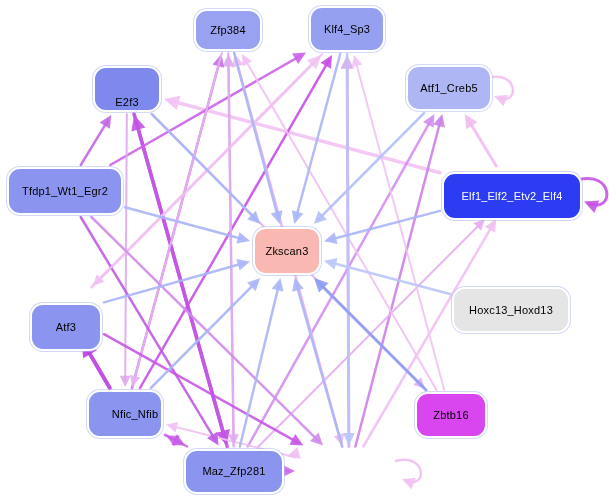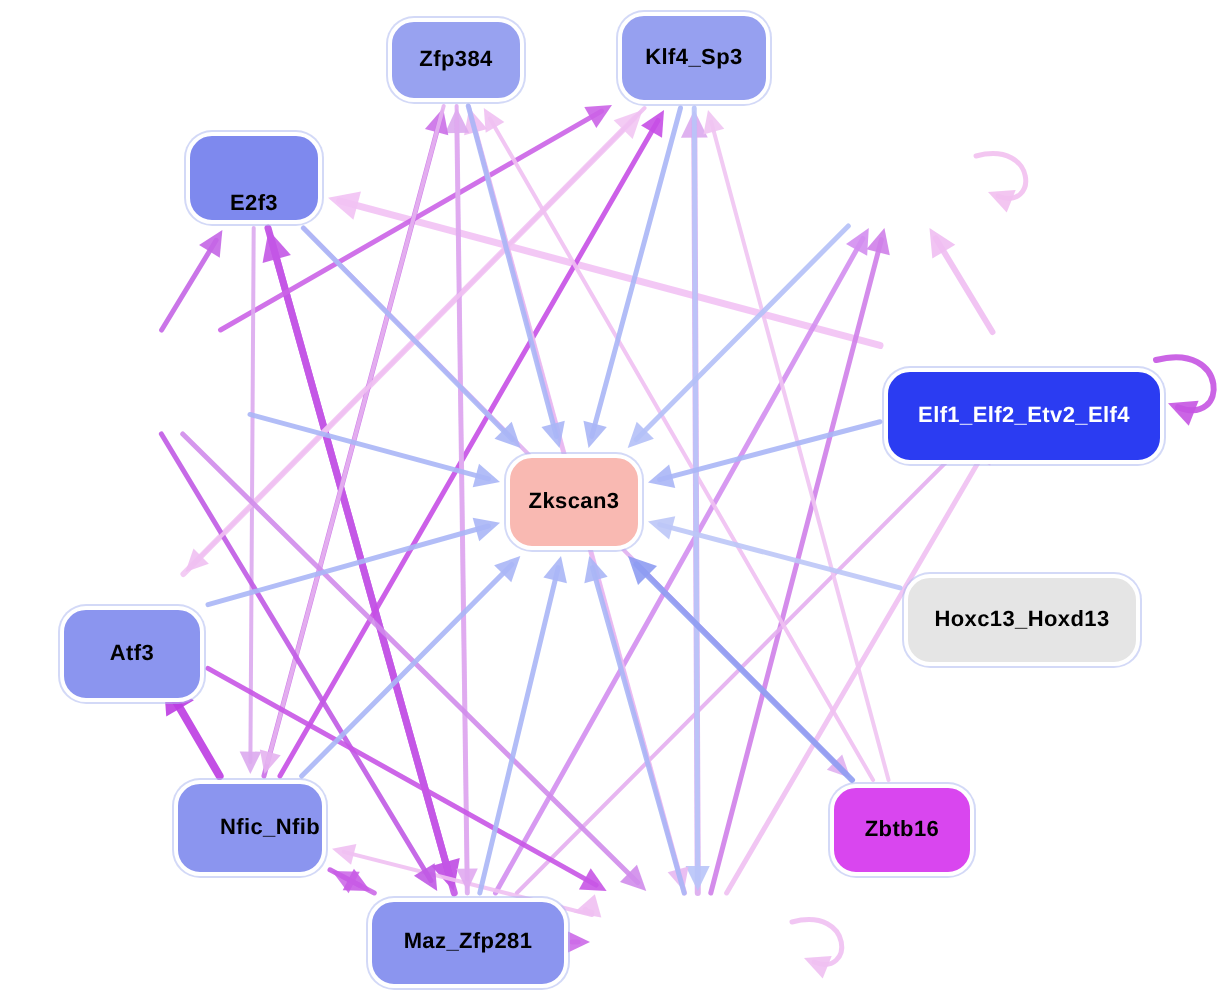--- a/index.html
+++ b/index.html
@@ -19,21 +19,20 @@
     box-shadow: 0 0 0 1px rgba(175,185,240,0.55);
     box-sizing: border-box;
     cursor: pointer;
     user-select: none;
   }
   .node-label {
     font-size: 11px;
     color: #000000;
     white-space: nowrap;
     letter-spacing: 0.2px;
-    font-weight: bold;
   }
 </style>
 </head>
 <body>
 
 <div id="graph-container">
   <svg id="edges-layer" width="609" height="504" viewBox="0 0 609 504" xmlns="http://www.w3.org/2000/svg">
       <g>
         <path d="M 440 172.73766233766233 L 169.79615837045506 100.4493618497581" fill="none" stroke="#f2c2f4" stroke-width="3.5" stroke-opacity="0.9" stroke-linecap="round"></path>
         <polygon points="164,98.8987012987013 180.48655774068982,95.70090301505348 176.68743939060062,109.90149102266838" fill="#f2c2f4" fill-opacity="0.9"></polygon>
@@ -231,25 +230,31 @@
         <polygon points="402,479 415.85287222800804,478.0250994745705 411.35904504412343,489.2596674342821" fill="#f0c0f2" fill-opacity="0.9"></polygon>
       </g>
     </svg>
 
 <div class="node" style="left: 194px; top: 9px; width: 68px; height: 42px; background: rgb(152, 162, 240);">
       <span class="node-label" style="color: rgb(0, 0, 0);">Zfp384</span>
     </div>
     <div class="node" style="left: 309px; top: 6px; width: 76px; height: 46px; background: rgb(150, 160, 240); text-align: center;">
       <span class="node-label" style="color: rgb(0, 0, 0);">Klf4_Sp3</span>
     </div>
+    <div class="node" style="left: 406px; top: 65px; width: 86px; height: 46px; background: rgb(174, 183, 243);">
+      <span class="node-label" style="color: rgb(0, 0, 0);">Atf1_Creb5</span>
+    </div>
     <div class="node" style="left: 93px; top: 66px; width: 68px; height: 46px; background: rgb(126, 137, 238);">
       <span class="node-label" style="color: rgb(0, 0, 0); margin-top: 26px;">E2f3</span>
     </div>
-    <div class="node" style="left: 442px; top: 184px; width: 140px; height: 48px; background: rgb(43, 60, 242);">
+    <div class="node" style="left: 442px; top: 172px; width: 140px; height: 48px; background: rgb(43, 60, 242);">
       <span class="node-label" style="color: rgb(255, 255, 255);">Elf1_Elf2_Etv2_Elf4</span>
+    </div>
+    <div class="node" style="left: 7px; top: 167px; width: 116px; height: 48px; background: rgb(139, 149, 239);">
+      <span class="node-label" style="color: rgb(0, 0, 0);">Tfdp1_Wt1_Egr2</span>
     </div>
     <div class="node" style="left: 253px; top: 227px; width: 68px; height: 48px; background: rgb(249, 185, 178);">
       <span class="node-label" style="color: rgb(0, 0, 0); text-align: right;">Zkscan3</span>
     </div>
     <div class="node" style="left: 452px; top: 287px; width: 118px; height: 46px; background: #e5e5e5;">
       <span class="node-label" style="color: rgb(0, 0, 0);">Hoxc13_Hoxd13</span>
     </div>
     <div class="node" style="left: 30px; top: 303px; width: 72px; height: 48px; background: rgb(139, 149, 239);">
       <span class="node-label" style="color: rgb(0, 0, 0);">Atf3</span>
     </div>

